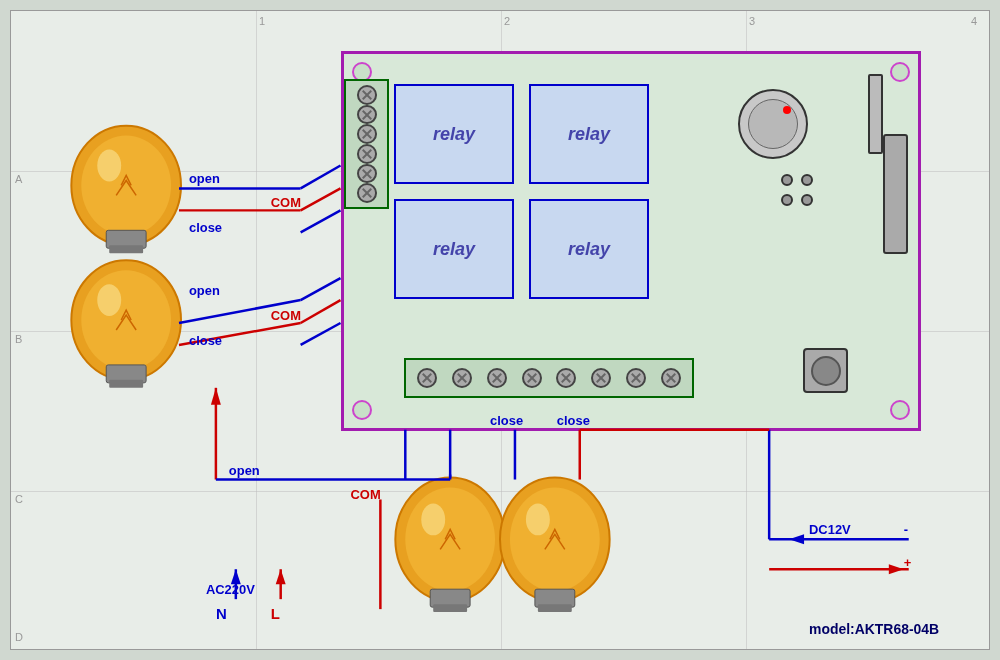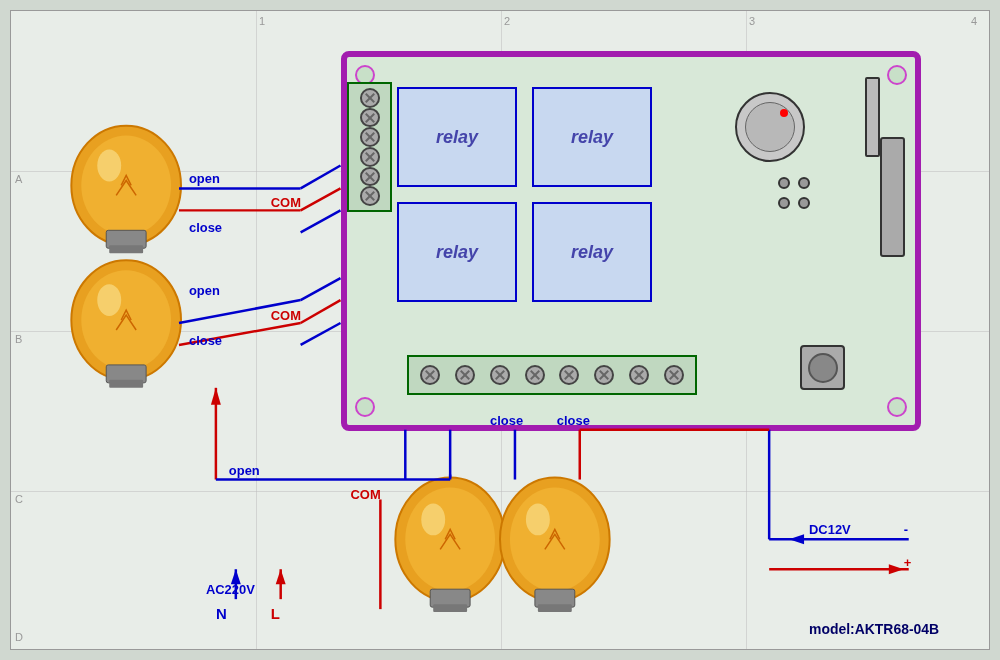--- a/index.html
+++ b/index.html
@@ -38,22 +38,22 @@
       opacity: 0.5;
     }
 
     
     .pcb-board {
       position: absolute;
       top: 40px;
       left: 330px;
       width: 580px;
       height: 380px;
-      border: 6px solid #a21caf;
-      border-radius: 8px;
+      border: 3px solid #a21caf;
+      border-radius: 0;
       background: #d8e8d8;
     }
 
     
     .pcb-corner {
       position: absolute;
       width: 20px;
       height: 20px;
       border-radius: 50%;
       border: 2px solid #cc44cc;

